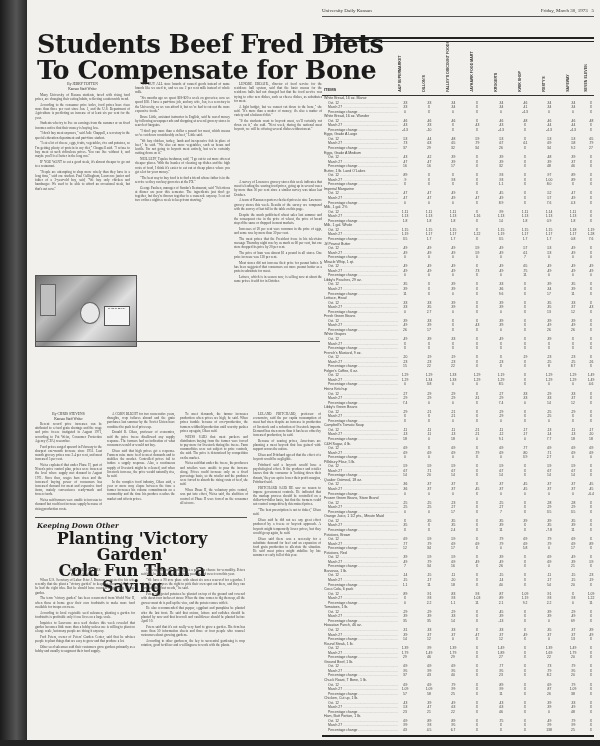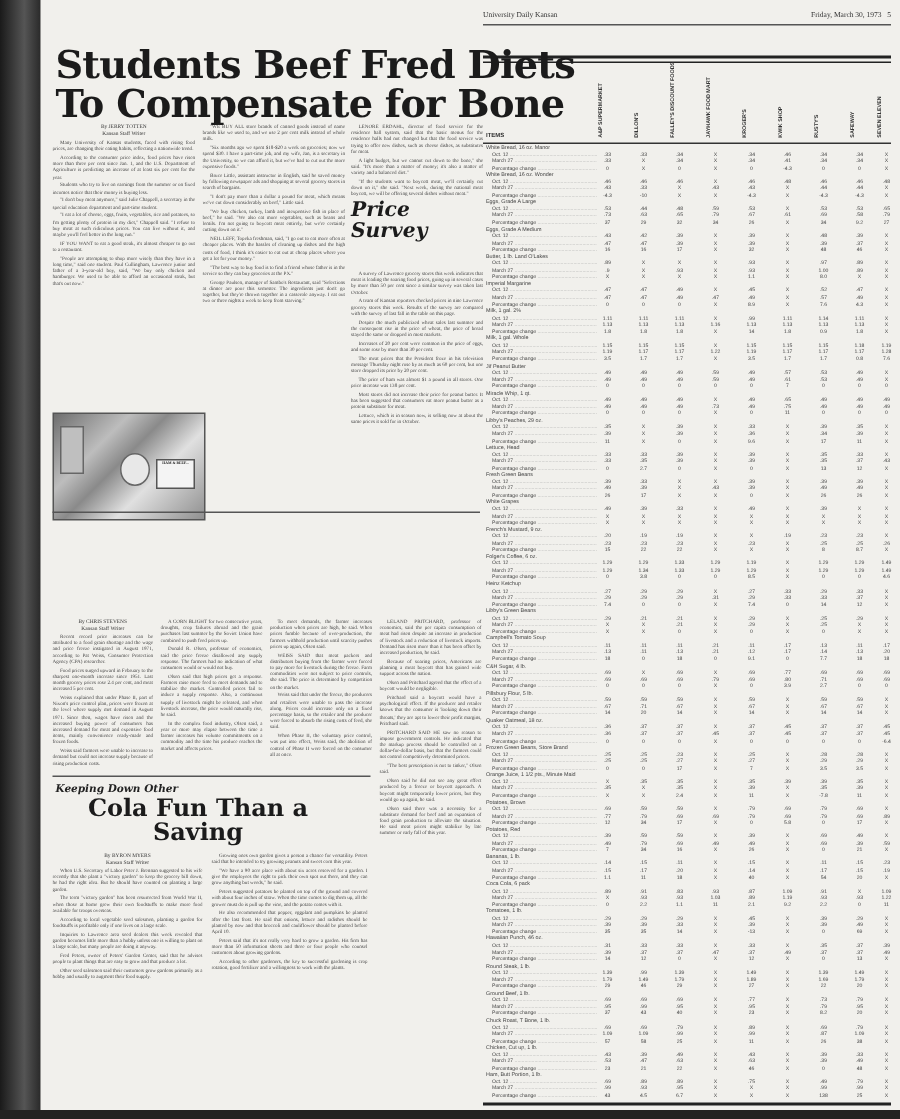--- a/index.html
+++ b/index.html
@@ -89,21 +89,20 @@
       <p>"The best way to buy food is to find a friend whose father is in the service so they can buy groceries at the PX."</p>
       <p>George Paulsen, manager of Sambo's Restaurant, said "Selections at dinner are poor this semester. The ingredients just don't go together, but they're thrown together in a casserole anyway. I eat out two or three nights a week to keep from starving."</p>
     </div>
   <div class="col" style="left:207px;top:82px;width:88px;height:50px;">
       <p>LENORE ERDAHL, director of food service for the residence hall system, said that the basic menus for the residence halls had not changed but that the food service was trying to offer new dishes, such as cheese dishes, as substitutes for meat.</p>
       <p>A light budget, but we cannot cut down to the bone," she said. "It's more than a matter of money; it's also a matter of variety and a balanced diet."</p>
       <p>"If the students want to boycott meat, we'll certainly cut down on it," she said. "Next week, during the national meat boycott, we will be offering several dishes without meat."</p>
     </div>
 
   <h2 class="hl-ps">
-    <span style="display:block">Price Survey</span>
   </h2>
   <div class="col" style="left:207px;top:180px;width:88px;height:160px;">
       <p>A survey of Lawrence grocery stores this week indicates that meat is leading the soaring food prices, going up in several cases by more than 50 per cent since a similar survey was taken last October.</p>
       <p>A team of Kansan reporters checked prices in nine Lawrence grocery stores this week. Results of the survey are compared with the survey of last fall in the table on this page.</p>
       <p>Despite the much publicized wheat sales last summer and the consequent rise in the price of wheat, the price of bread stayed the same or dropped in most markets.</p>
       <p>Increases of 20 per cent were common in the price of eggs, and some rose by more than 30 per cent.</p>
       <p>The meat prices that the President froze in his television message Thursday night rose by as much as 60 per cent, but one store dropped its price by 20 per cent.</p>
       <p>The price of ham was almost $1 a pound in all stores. One price increase was 138 per cent.</p>
       <p>Most stores did not increase their price for peanut butter. It has been suggested that consumers eat more peanut butter as a protein substitute for meat.</p>
       <p>Lettuce, which is in season now, is selling now at about the same prices it sold for in October.</p>
@@ -139,20 +138,21 @@
       <p>Pritchard said a boycott would have a psychological effect. If the producer and retailer knows that the consumer is 'looking down their throats,' they are apt to lower their profit margins, Pritchard said.</p>
       <p>PRITCHARD SAID HE saw no reason to impose government controls. He indicated that the markup process should be controlled on a dollar-for-dollar basis, but that the farmers could not control competitively determined prices.</p>
       <p>"The best prescription is not to tinker," Olsen said.</p>
       <p>Olsen said he did not see any great effect produced by a freeze or boycott approach. A boycott might temporarily lower prices, but they would go up again, he said.</p>
       <p>Olsen said there was a necessity for a substitute demand for beef and an expansion of food grain production to alleviate the situation. He said meat prices might stabilize by late summer or early fall of this year.</p>
     </div>
 
   <div class="hr" style="left:8px;top:517px;width:212px;"></div>
   <div class="kicker">Keeping Down Other</div>
   <h1 class="hl hl3">
+    <span>Planting 'Victory Garden'</span>
     <span>Cola Fun Than a Saving</span>
   </h1>
   <div class="byline" style="left:8px;top:568px;width:100px;">
     <div>By BYRON MYERS</div>
     <div>Kansan Staff Writer</div>
   </div>
   <div class="col" style="left:8px;top:578px;width:100px;height:150px;">
       <p>When U.S. Secretary of Labor Peter J. Brennan suggested to his wife recently that she plant a "victory garden" to keep the grocery bill down, he had the right idea. But he should have counted on planting a large garden.</p>
       <p>The term "victory garden" has been resurrected from World War II, when those at home grew their own foodstuffs to make more food available for troops overseas.</p>
       <p>According to local vegetable seed salesmen, planting a garden for foodstuffs is profitable only if one lives on a large scale.</p>

